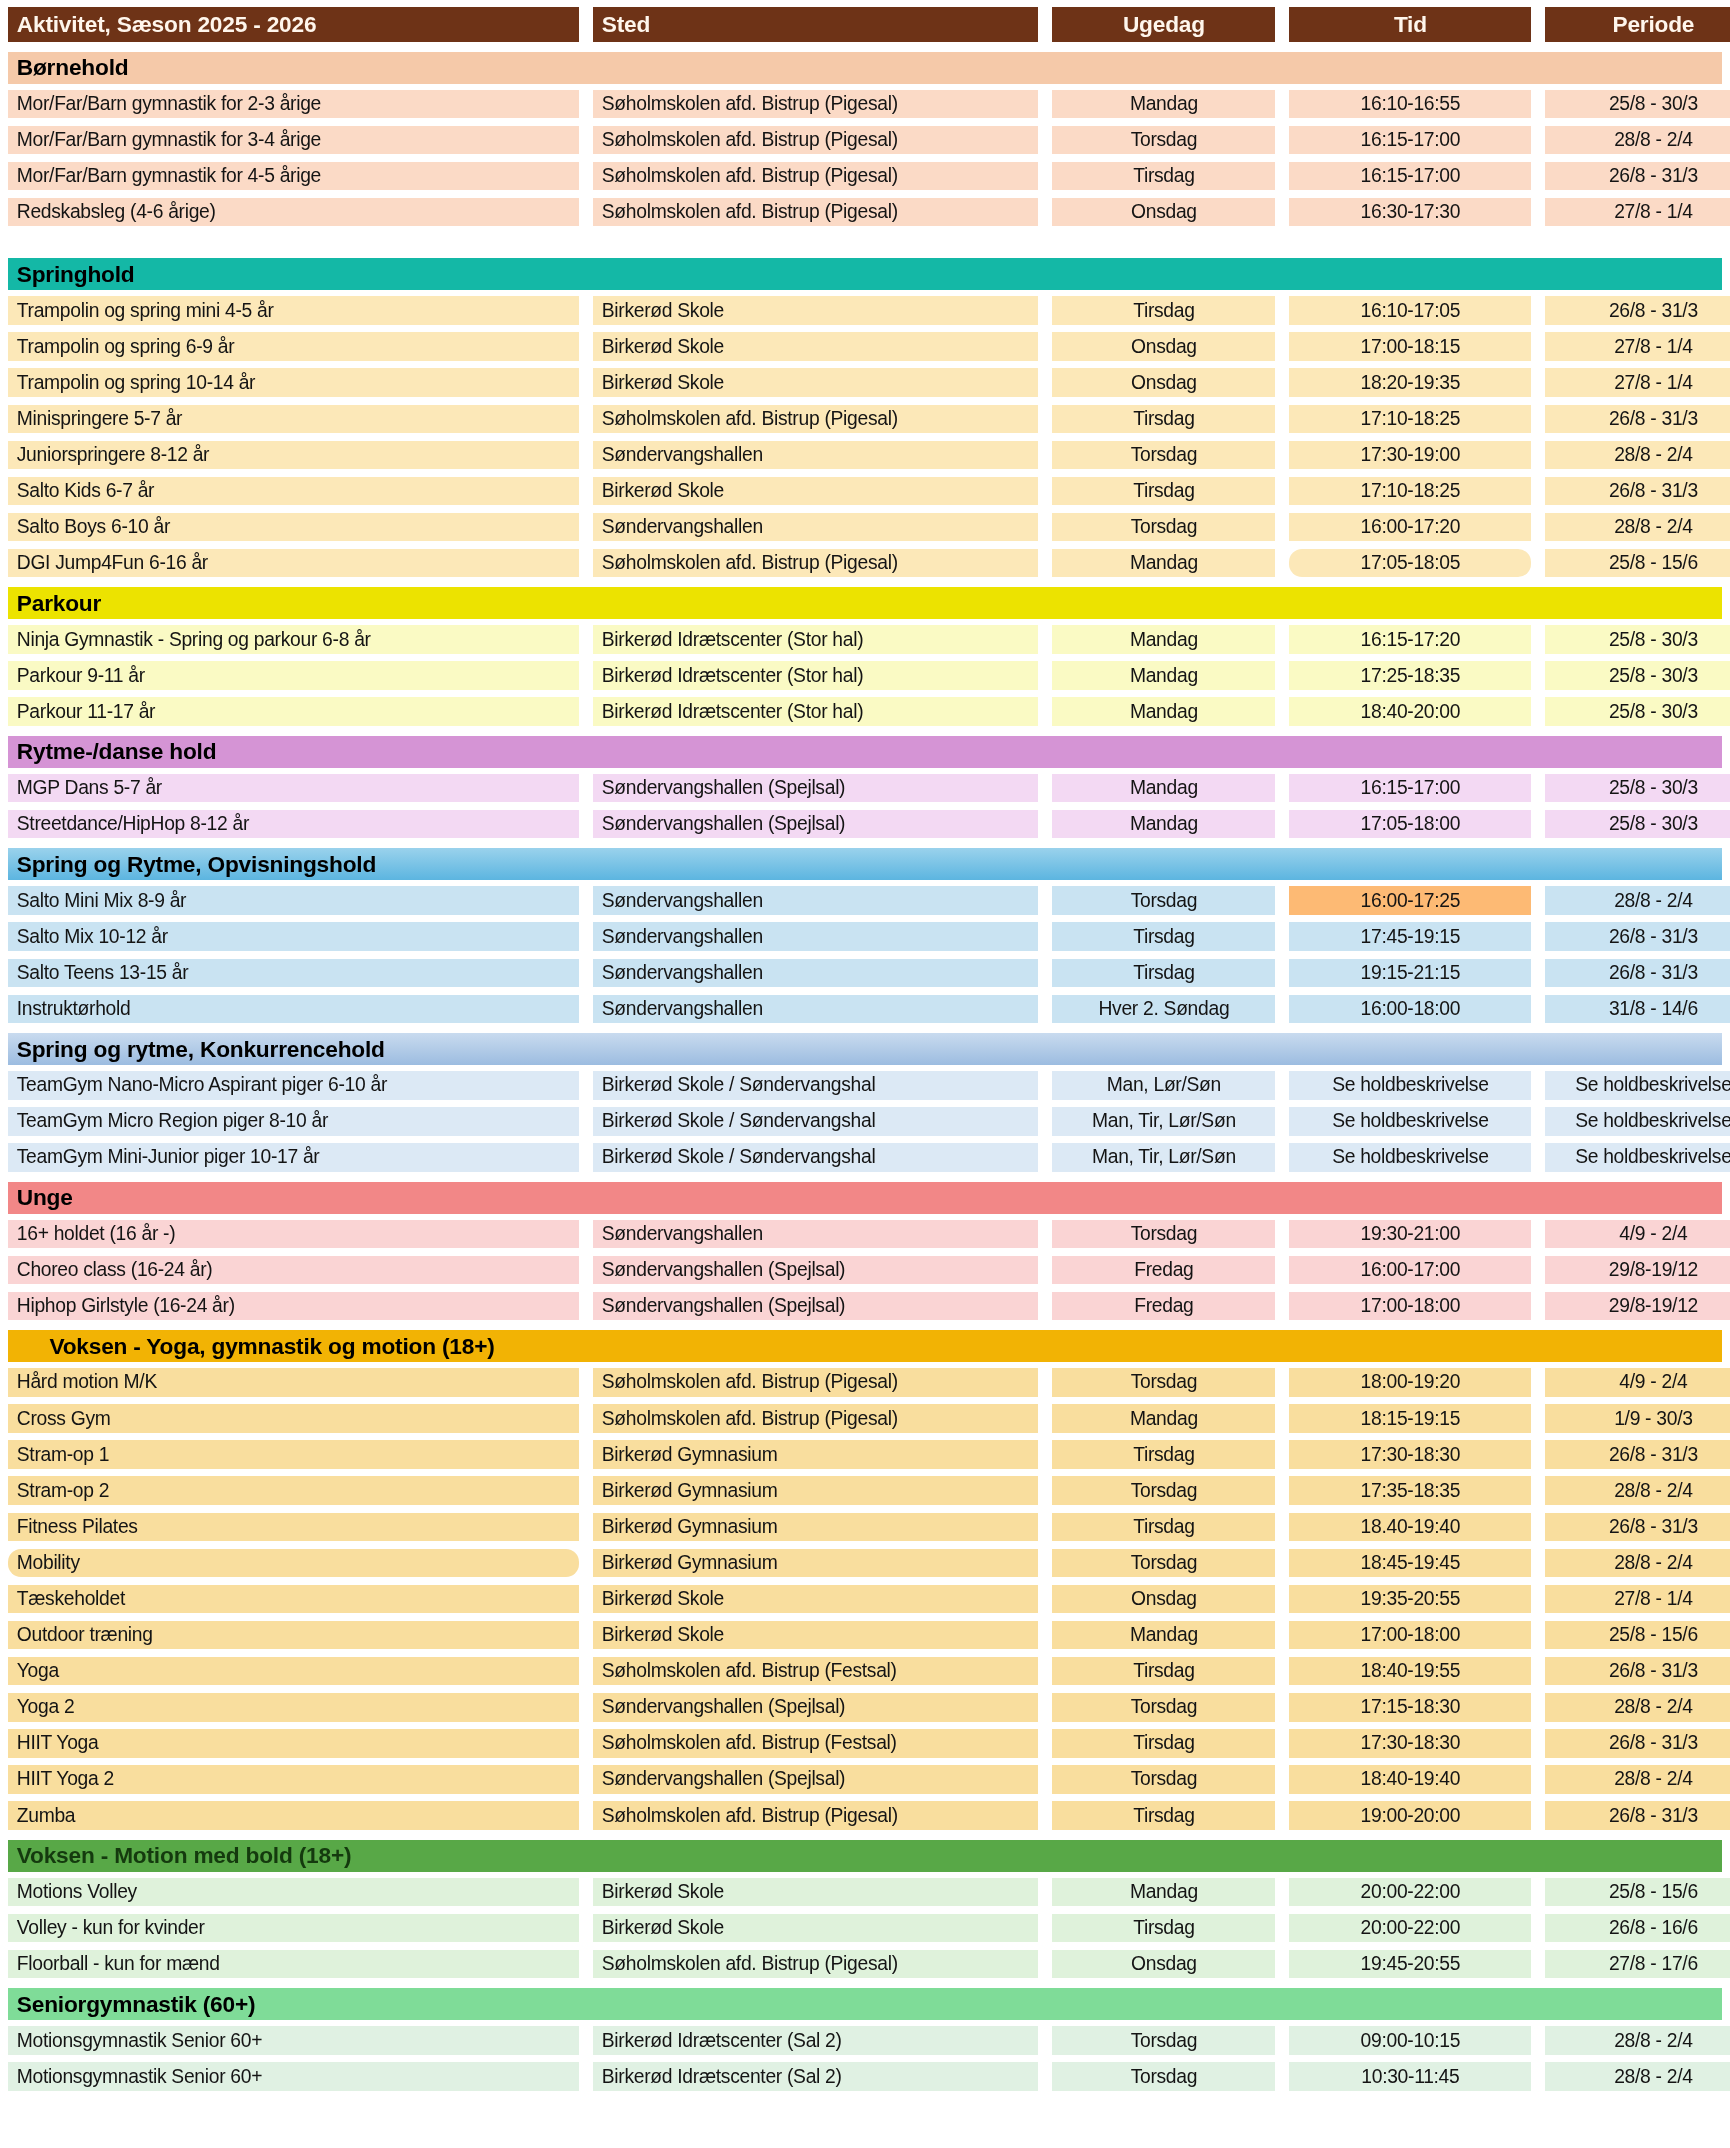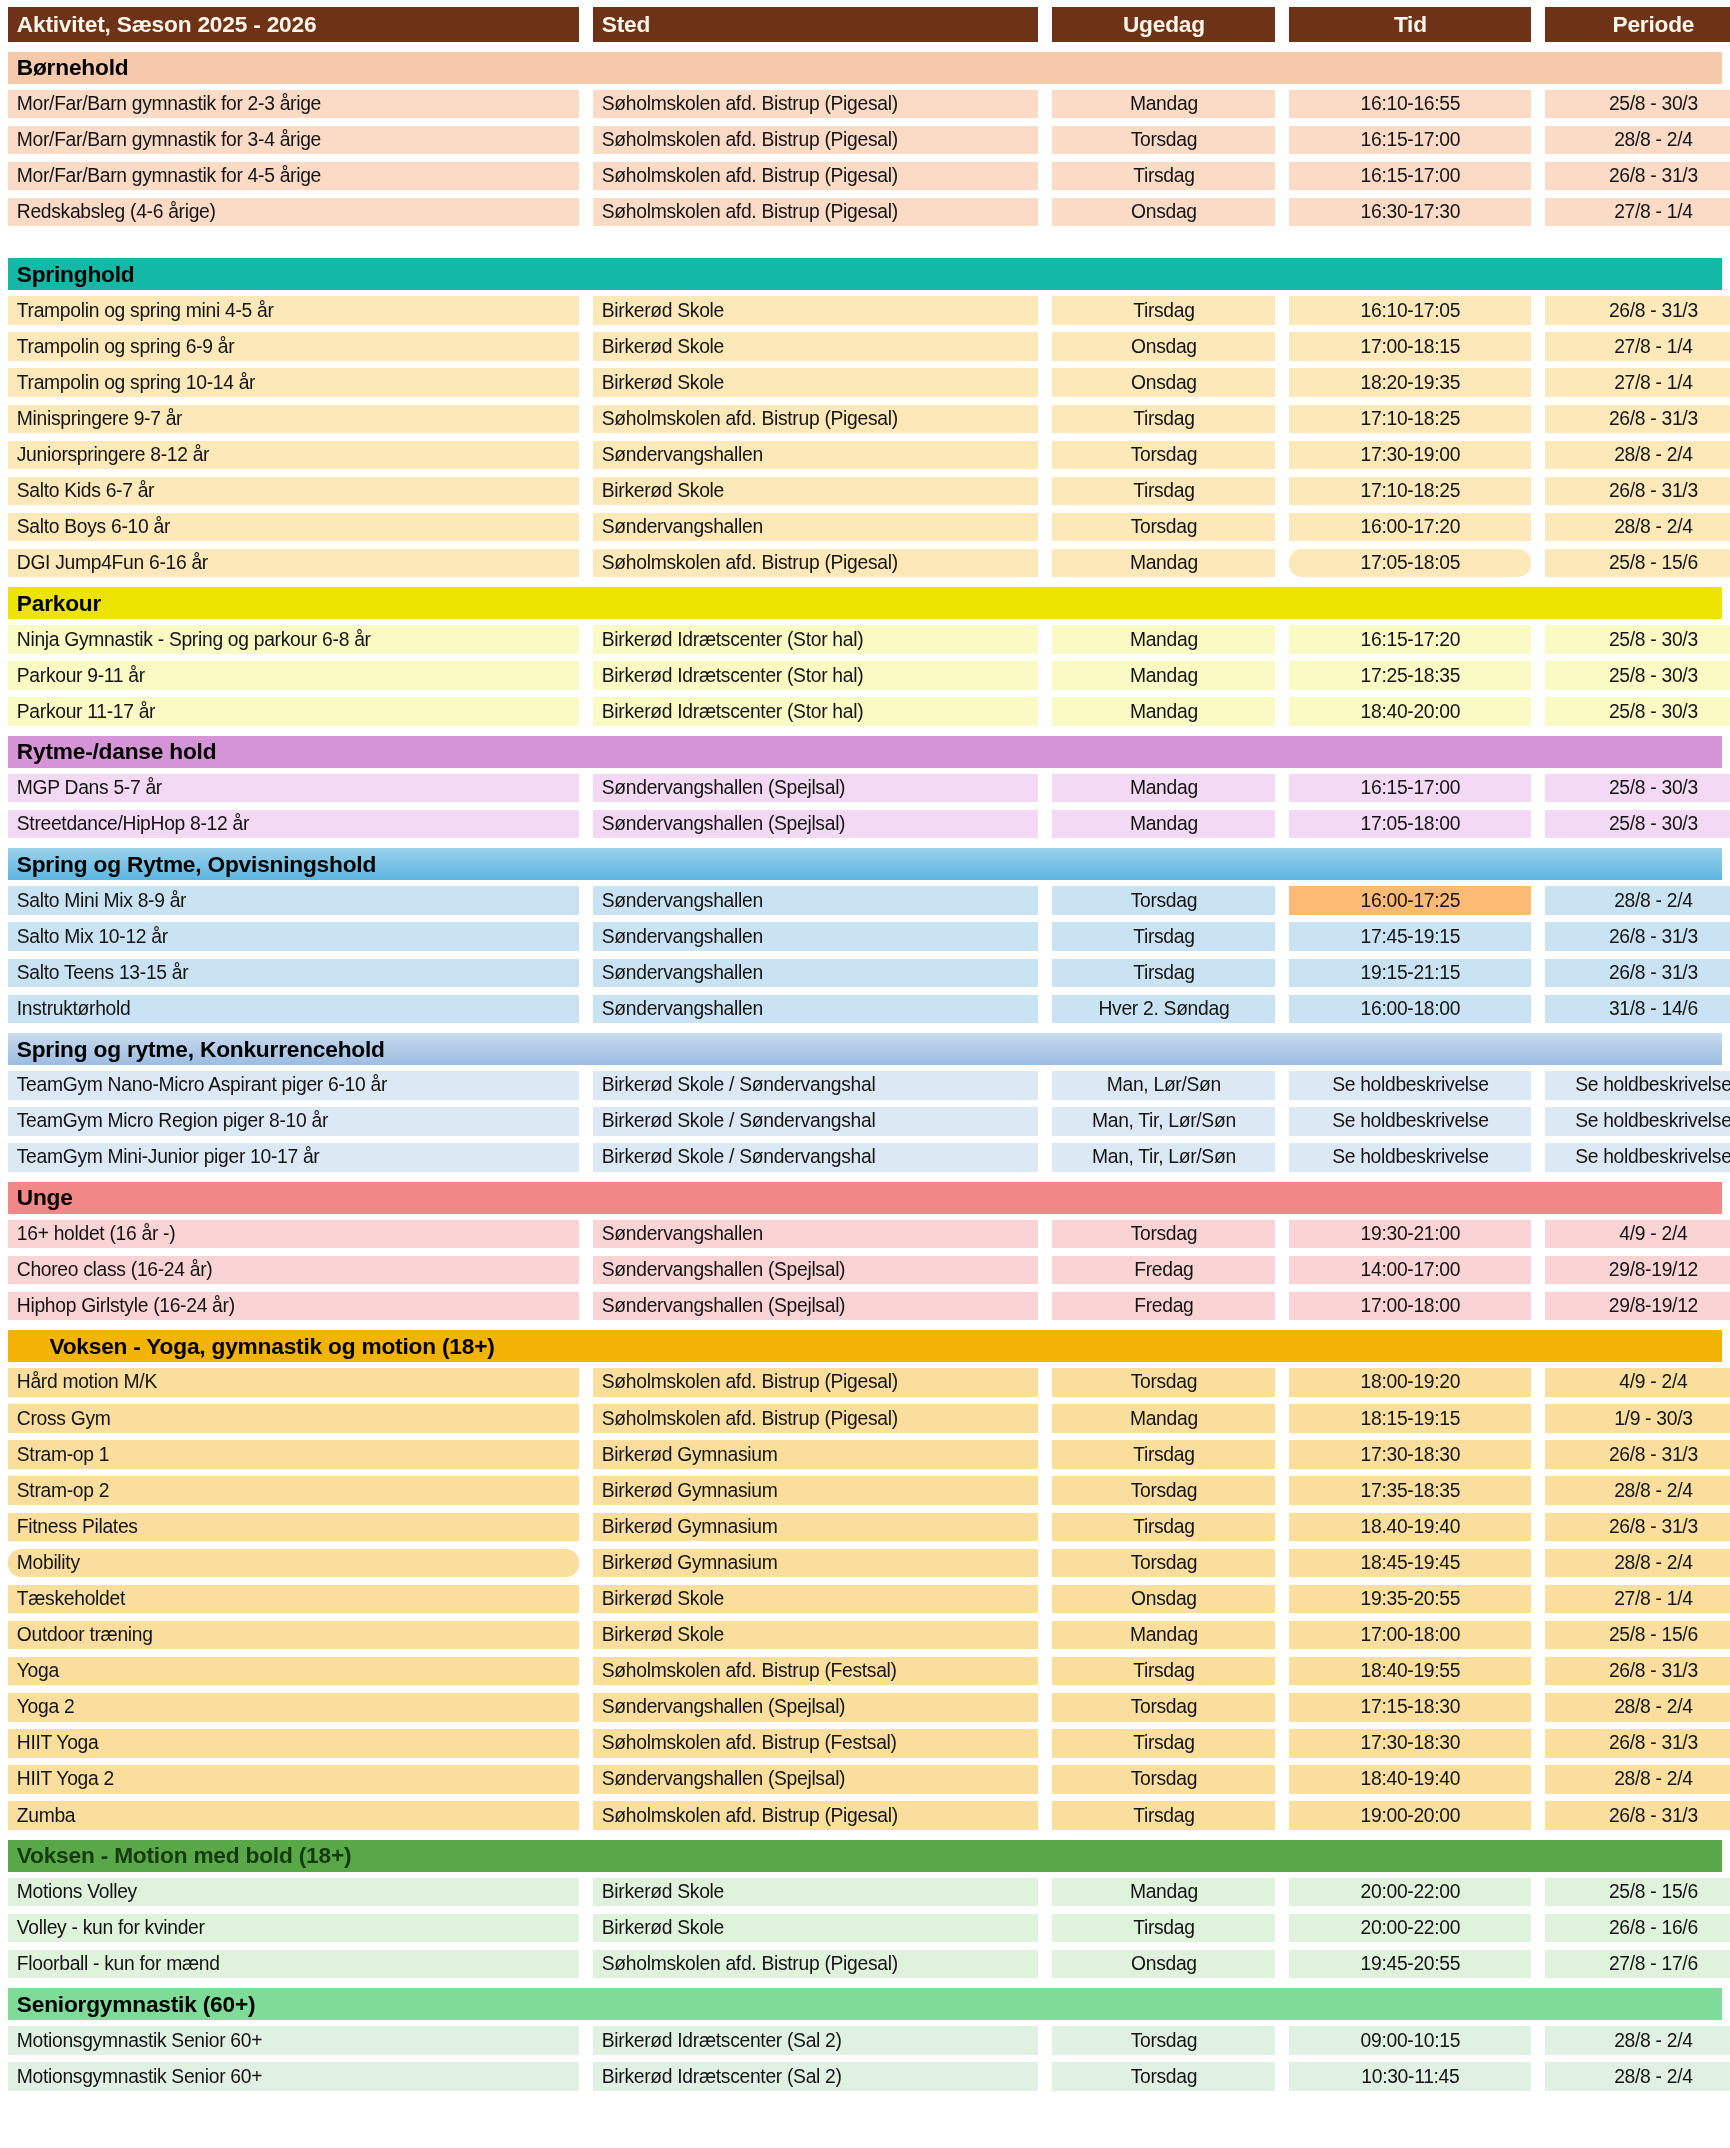--- a/index.html
+++ b/index.html
@@ -111,21 +111,21 @@
         <div class="cell c4" style="background: rgb(252, 232, 184);">27/8 - 1/4</div>
       </div>
       <div class="row drow">
         <div class="cell c0" style="background: rgb(252, 232, 184);">Trampolin og spring 10-14 år</div>
         <div class="cell c1" style="background: rgb(252, 232, 184);">Birkerød Skole</div>
         <div class="cell c2" style="background: rgb(252, 232, 184);">Onsdag</div>
         <div class="cell c3" style="background: rgb(252, 232, 184);">18:20-19:35</div>
         <div class="cell c4" style="background: rgb(252, 232, 184);">27/8 - 1/4</div>
       </div>
       <div class="row drow">
-        <div class="cell c0" style="background: rgb(252, 232, 184);">Minispringere 9-7 år</div>
+        <div class="cell c0" style="background: rgb(252, 232, 184);">Minispringere 5-7 år</div>
         <div class="cell c1" style="background: rgb(252, 232, 184);">Søholmskolen afd. Bistrup (Pigesal)</div>
         <div class="cell c2" style="background: rgb(252, 232, 184);">Tirsdag</div>
         <div class="cell c3" style="background: rgb(252, 232, 184);">17:10-18:25</div>
         <div class="cell c4" style="background: rgb(252, 232, 184);">26/8 - 31/3</div>
       </div>
       <div class="row drow">
         <div class="cell c0" style="background: rgb(252, 232, 184);">Juniorspringere 8-12 år</div>
         <div class="cell c1" style="background: rgb(252, 232, 184);">Søndervangshallen</div>
         <div class="cell c2" style="background: rgb(252, 232, 184);">Torsdag</div>
         <div class="cell c3" style="background: rgb(252, 232, 184);">17:30-19:00</div>
@@ -245,21 +245,21 @@
         <div class="cell c0" style="background: rgb(250, 212, 212);">16+ holdet (16 år -)</div>
         <div class="cell c1" style="background: rgb(250, 212, 212);">Søndervangshallen</div>
         <div class="cell c2" style="background: rgb(250, 212, 212);">Torsdag</div>
         <div class="cell c3" style="background: rgb(250, 212, 212);">19:30-21:00</div>
         <div class="cell c4" style="background: rgb(250, 212, 212);">4/9 - 2/4</div>
       </div>
       <div class="row drow">
         <div class="cell c0" style="background: rgb(250, 212, 212);">Choreo class (16-24 år)</div>
         <div class="cell c1" style="background: rgb(250, 212, 212);">Søndervangshallen (Spejlsal)</div>
         <div class="cell c2" style="background: rgb(250, 212, 212);">Fredag</div>
-        <div class="cell c3" style="background: rgb(250, 212, 212);">14:00-17:00</div>
+        <div class="cell c3" style="background: rgb(250, 212, 212);">16:00-17:00</div>
         <div class="cell c4" style="background: rgb(250, 212, 212);">29/8-19/12</div>
       </div>
       <div class="row drow">
         <div class="cell c0" style="background: rgb(250, 212, 212);">Hiphop Girlstyle (16-24 år)</div>
         <div class="cell c1" style="background: rgb(250, 212, 212);">Søndervangshallen (Spejlsal)</div>
         <div class="cell c2" style="background: rgb(250, 212, 212);">Fredag</div>
         <div class="cell c3" style="background: rgb(250, 212, 212);">17:00-18:00</div>
         <div class="cell c4" style="background: rgb(250, 212, 212);">29/8-19/12</div>
       </div>
       <div class="sec" style="background: rgb(242, 179, 4); padding-left: 41px;">Voksen - Yoga, gymnastik og motion (18+)</div>

